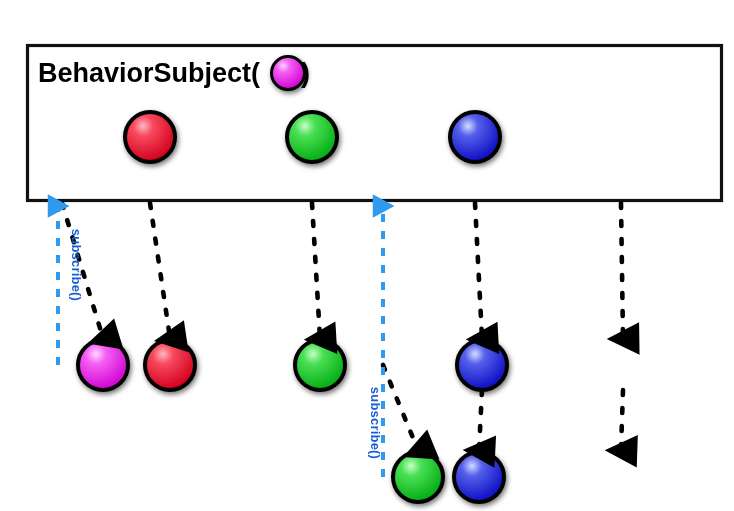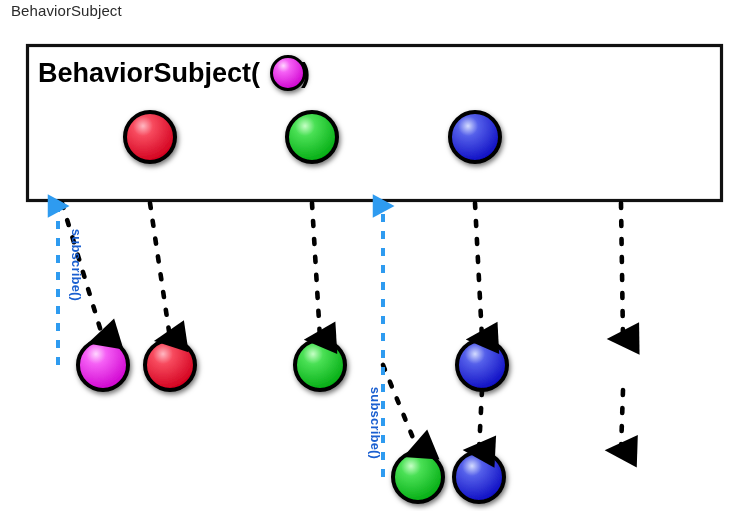--- a/index.html
+++ b/index.html
@@ -24,21 +24,20 @@
     font-family:"Liberation Sans", sans-serif;
     font-weight:bold;font-size:13px;fill:#1a5fd0;
     letter-spacing:.2px;
   }
 </style>
 </head>
 <body>
 
 <div id="diagram-root">
 
-  <div class="caption">BehaviorSubject</div>
 
   <svg viewBox="0 0 734 511" xmlns="http://www.w3.org/2000/svg">
     <defs>
       <radialGradient id="g-red" cx="36%" cy="28%" r="72%">
         <stop offset="0%" stop-color="#ffb8c2"></stop>
         <stop offset="28%" stop-color="#f74a5e"></stop>
         <stop offset="100%" stop-color="#d2001e"></stop>
       </radialGradient>
       <radialGradient id="g-green" cx="36%" cy="28%" r="72%">
         <stop offset="0%" stop-color="#c6ffc6"></stop>

